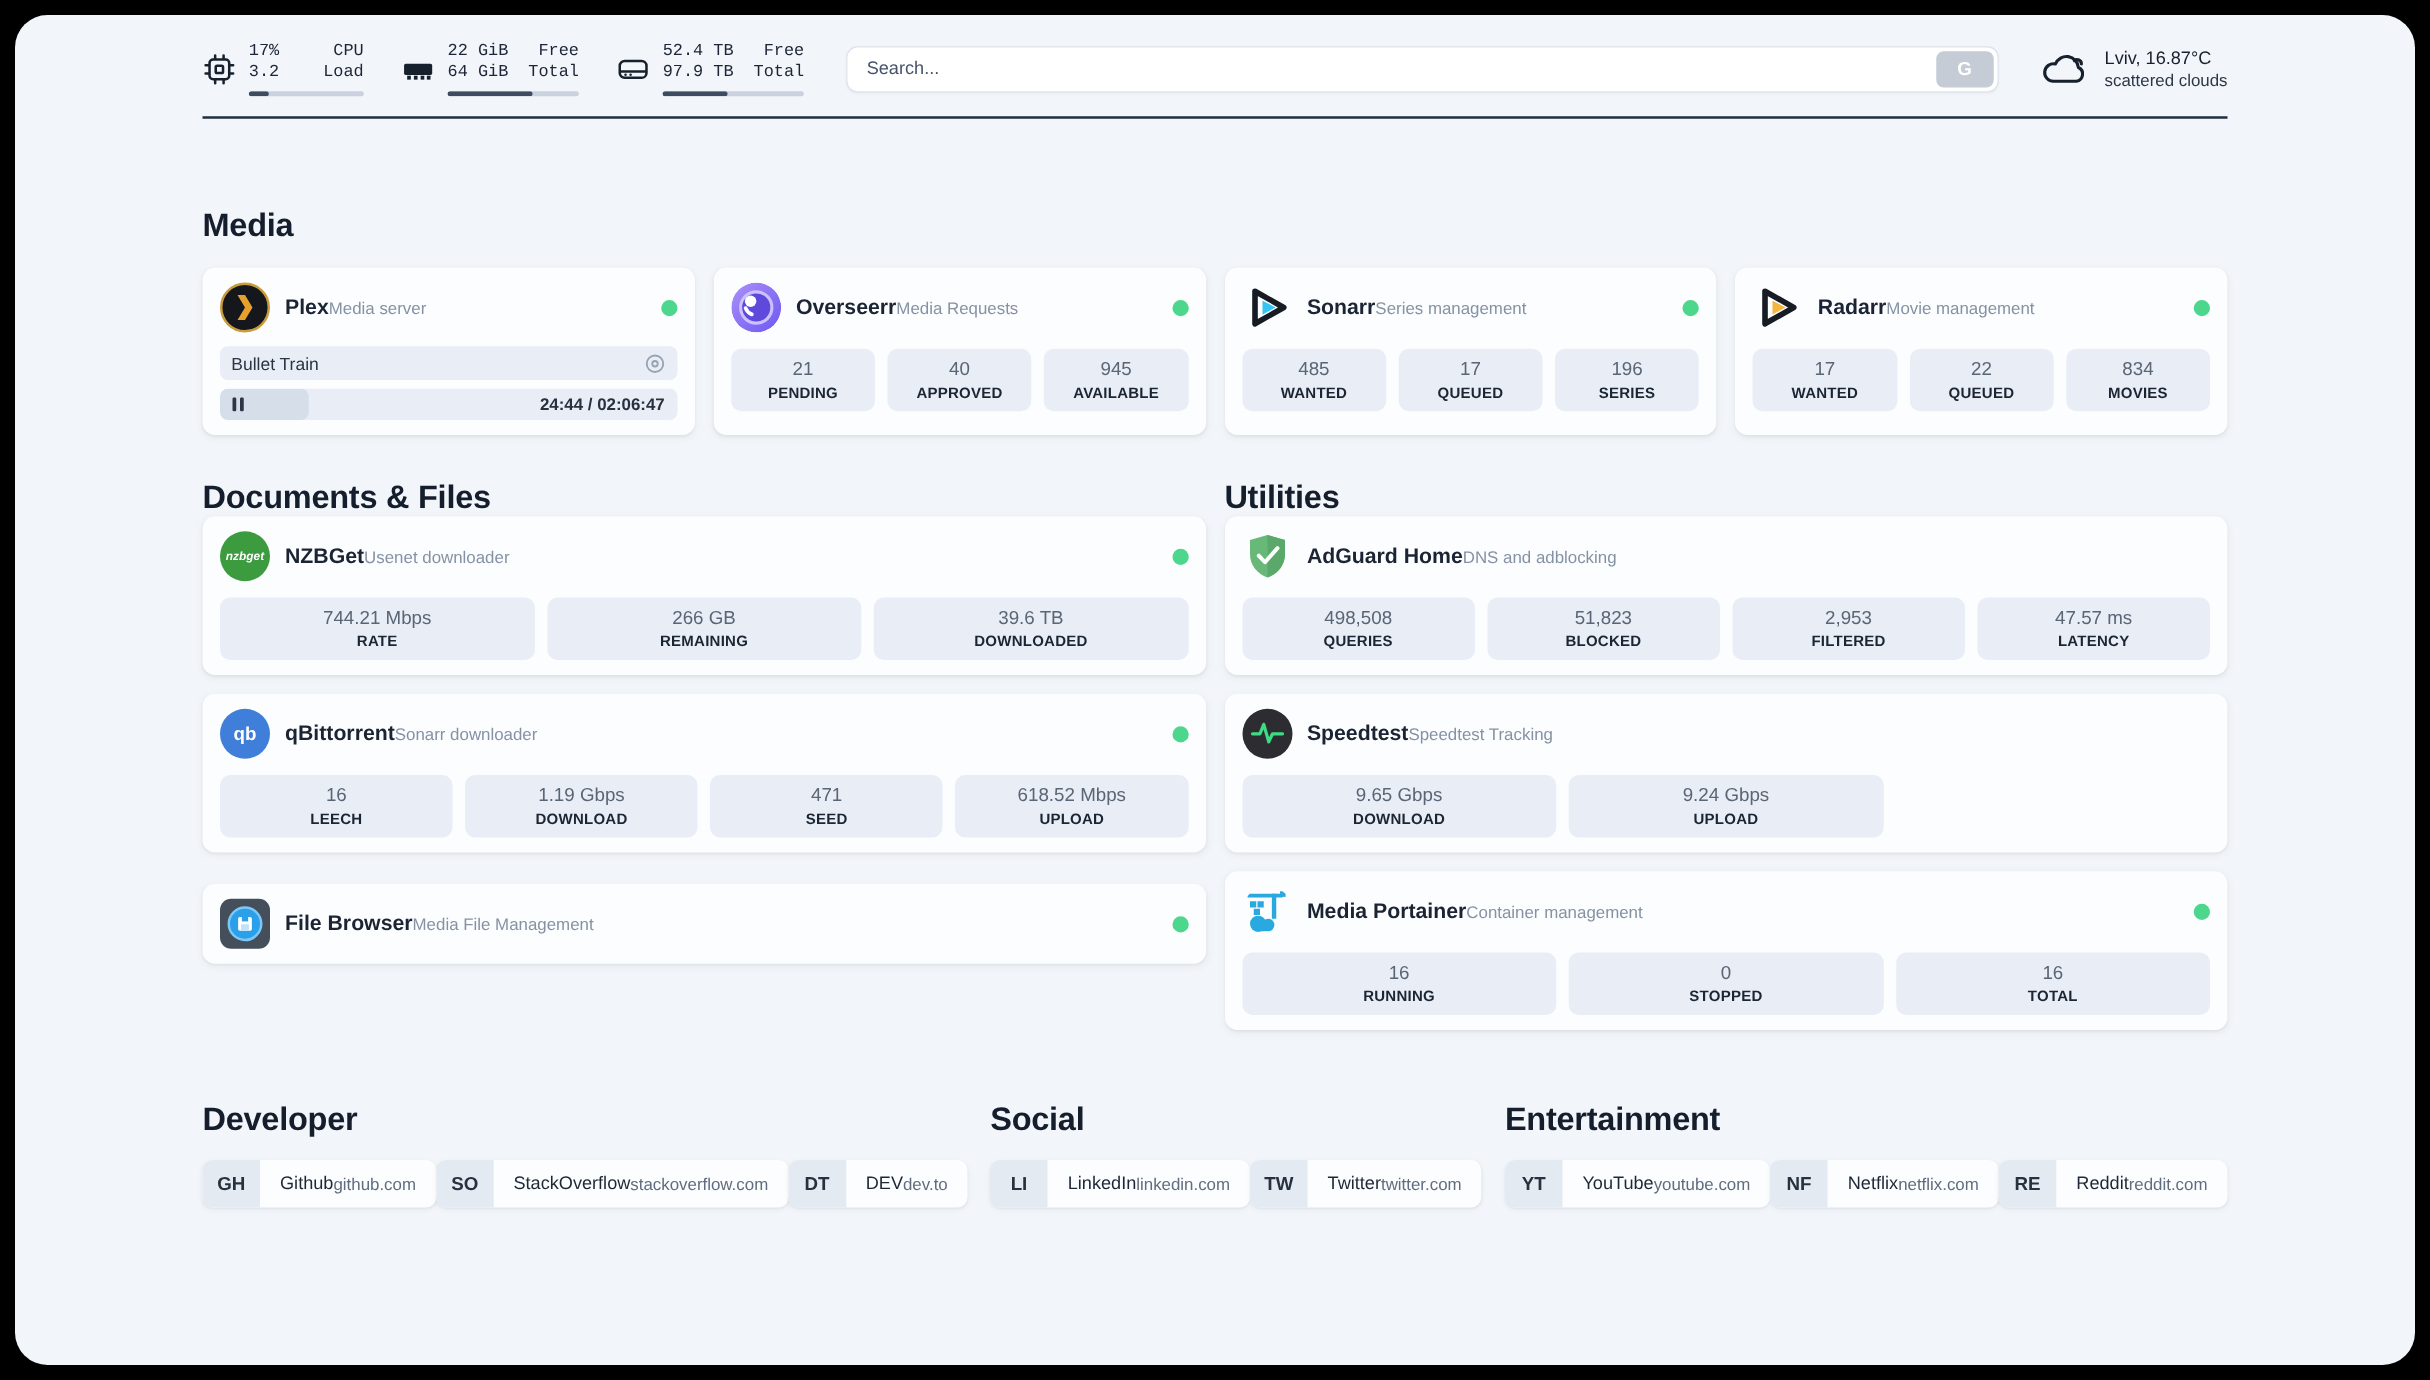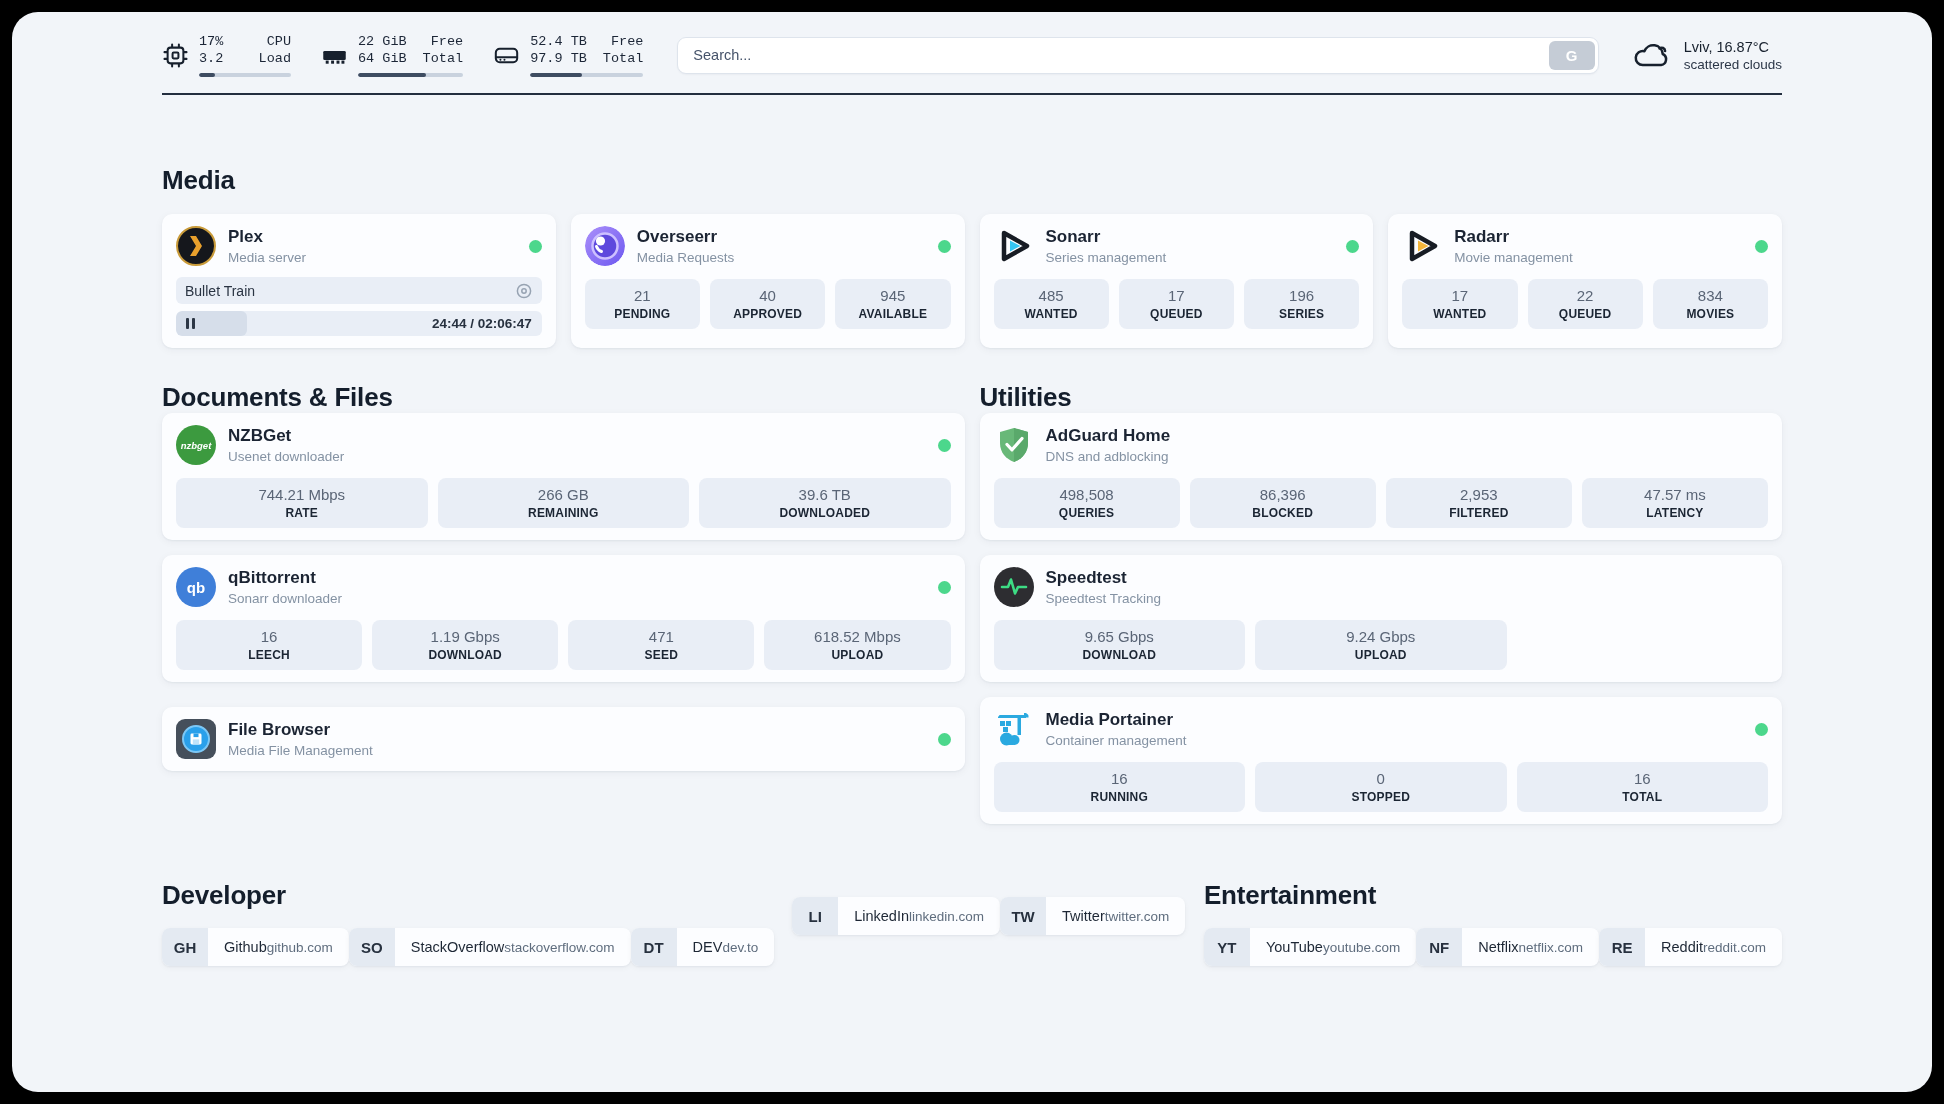--- a/index.html
+++ b/index.html
@@ -31,21 +31,21 @@
 
   .divider { margin-top:15px; border-top:2px solid #232e3f; }
 
   
   .section-title { font-size:26px; font-weight:600; color:#141e2c; letter-spacing:-.2px; }
   .media-head { margin-top:70px; }
   .media-grid { margin-top:18px; display:grid; grid-template-columns:repeat(4,1fr); gap:15px; }
 
   .card { background:#fcfdff; border-radius:10px; padding:12px 14px; box-shadow:0 1px 2px rgba(20,30,50,.05), 0 2px 8px rgba(20,30,50,.05); cursor:pointer; }
   .card-head { display:flex; align-items:center; gap:12px; }
-  .head-text { display:flex; flex-direction:column; }
+  .head-text { display:flex; flex-direction:row; }
   .app-title { font-size:17px; font-weight:600; color:#1b2433; line-height:1.2; }
   .app-sub { font-size:13.5px; color:#8492a3; margin-top:3px; }
   .dot { width:13px; height:13px; border-radius:50%; background:#4cd78c; margin-left:auto; flex:none; }
 
   .app-icon { width:40px; height:40px; border-radius:50%; flex:none; display:flex; align-items:center; justify-content:center; overflow:hidden; }
   .icon-plex { background:#15171c; border:2px solid #c99b3a; }
   .icon-nzbget { background:#3c9a3f; }
   .icon-nzbget span { color:#fff; font-size:9.5px; font-weight:700; font-style:italic; }
   .icon-qb { background:#3f7fd9; }
   .icon-qb span { color:#fff; font-size:15px; font-weight:600; }
@@ -415,21 +415,21 @@
               <span class="app-title">AdGuard Home</span>
               <span class="app-sub">DNS and adblocking</span>
             </div>
           </div>
           <div class="stat-grid cols-4">
             <div class="stat">
               <span class="stat-value">498,508</span>
                 <span class="stat-label">QUERIES</span>
             </div>
             <div class="stat">
-              <span class="stat-value">86,396</span>
+              <span class="stat-value">51,823</span>
                 <span class="stat-label">BLOCKED</span>
             </div>
             <div class="stat">
               <span class="stat-value">2,953</span>
                 <span class="stat-label">FILTERED</span>
             </div>
             <div class="stat">
               <span class="stat-value">47.57 ms</span>
                 <span class="stat-label">LATENCY</span>
             </div>
@@ -515,20 +515,21 @@
           </div>
           <div class="bm-row">
             <span class="bm-badge">DT</span>
             <span class="bm-name">DEV</span>
             <span class="bm-url">dev.to</span>
           </div>
         </div>
       </div>
 
       <div class="bm-col">
+        <h2 class="section-title">Social</h2>
         <div class="bm-list">
           <div class="bm-row">
             <span class="bm-badge">LI</span>
             <span class="bm-name">LinkedIn</span>
             <span class="bm-url">linkedin.com</span>
           </div>
           <div class="bm-row">
             <span class="bm-badge">TW</span>
             <span class="bm-name">Twitter</span>
             <span class="bm-url">twitter.com</span>

